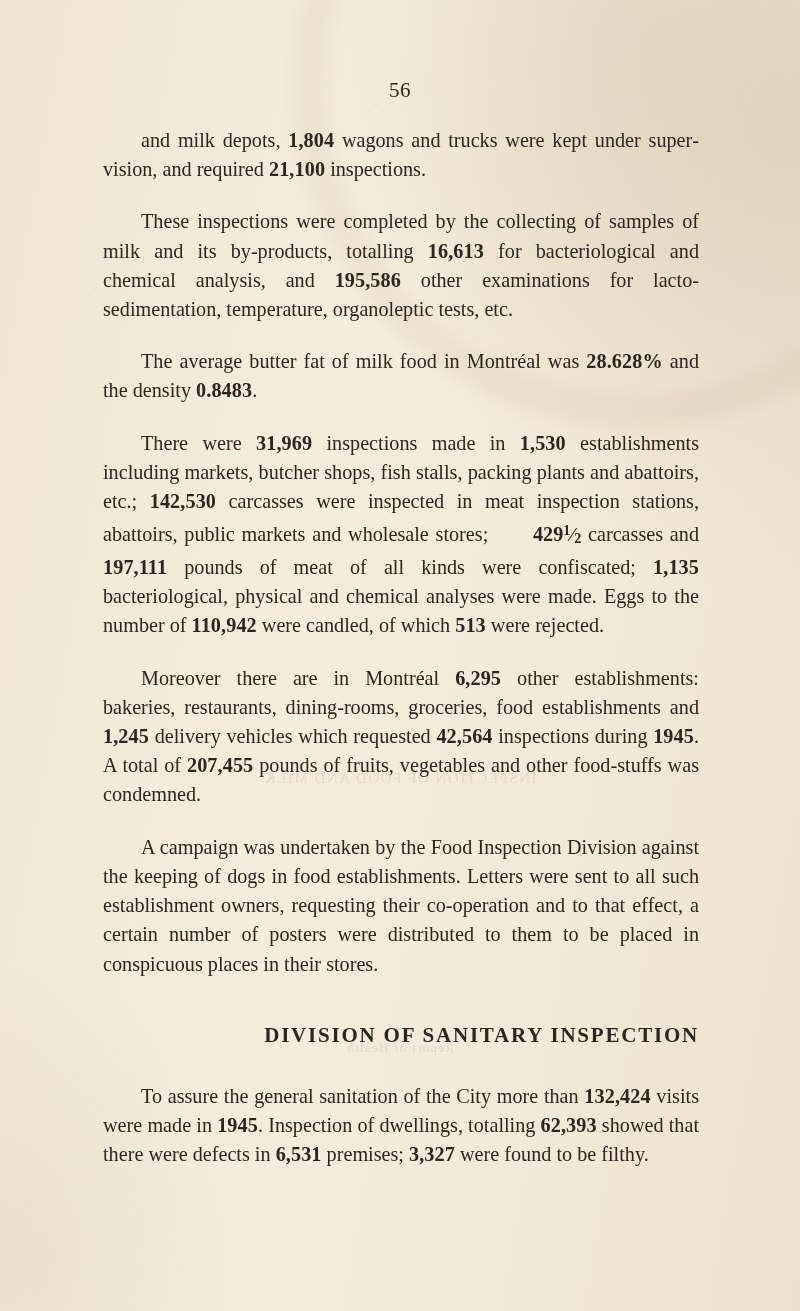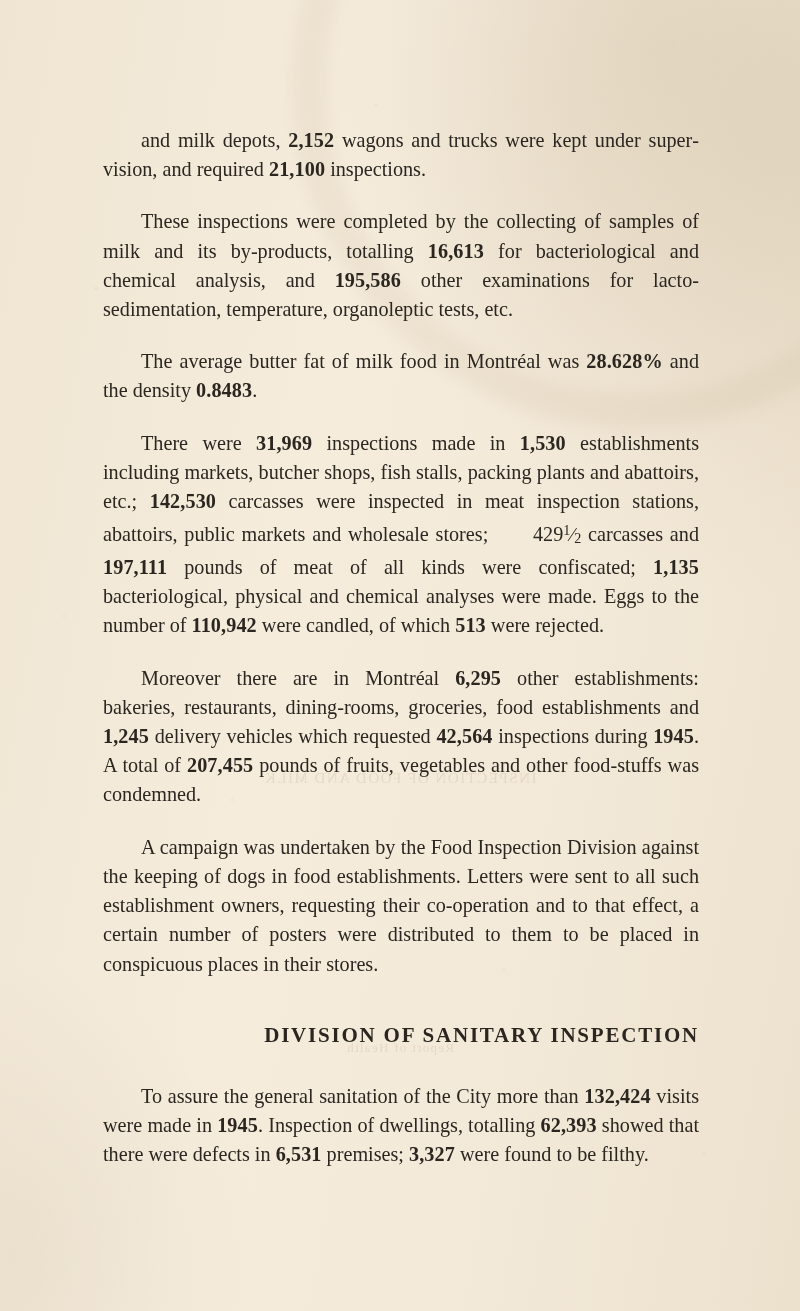--- a/index.html
+++ b/index.html
@@ -91,42 +91,43 @@
   .heading {
     margin: 44px 0 34px 0;
     text-align: right;
     font-size: 21px;
     font-weight: bold;
     letter-spacing: .085em;
   }
   .frac {
     display: inline-block;
     position: relative;
-    font-weight: normal;
+    font-weight: bold;
     white-space: nowrap;
   }
   .frac .n { font-size: .70em; vertical-align: .42em; }
   .frac .s { font-size: .92em; padding: 0 .02em; }
   .frac .d { font-size: .70em; vertical-align: -.12em; }
 </style>
 </head>
 <body>
 
 <div class="page">
 
   <div class="scan-curve"></div>
   <div class="grain"></div>
 
   <div class="bleed" style="top:770px;">INSPECTION OF FOOD AND MILK</div>
   <div class="bleed" style="top:1040px; font-size:13px;">Report of Health</div>
 
+  <div class="folio">56</div>
 
   <div class="body">
 
-    <p class="para"><span>and milk depots, </span><b class="fig">2,152</b><span> wagons and trucks were kept under super­vision, and required </span><b class="fig">21,100</b><span> inspections.</span></p>
+    <p class="para"><span>and milk depots, </span><b class="fig">1,804</b><span> wagons and trucks were kept under super­vision, and required </span><b class="fig">21,100</b><span> inspections.</span></p>
 
     <p class="para"><span>These inspections were completed by the collecting of samples of milk and its by-products, totalling </span><b class="fig">16,613</b><span> for bacteriological and chemical analysis, and </span><b class="fig">195,586</b><span> other examinations for lacto-sedimentation, temperature, organoleptic tests, etc.</span></p>
 
     <p class="para"><span>The average butter fat of milk food in Montréal was </span><b class="fig">28.628%</b><span> and the density </span><b class="fig">0.8483</b><span>.</span></p>
 
     <p class="para"><span>There were </span><b class="fig">31,969</b><span> inspections made in </span><b class="fig">1,530</b><span> establishments including markets, butcher shops, fish stalls, packing plants and abattoirs, etc.; </span><b class="fig">142,530</b><span> carcasses were inspected in meat inspection stations, abattoirs, public markets and wholesale stores; </span><span class="frac"><span class="w">429</span><span class="n">1</span><span class="s">⁄</span><span class="d">2</span></span><span> carcasses and </span><b class="fig">197,111</b><span> pounds of meat of all kinds were confiscated; </span><b class="fig">1,135</b><span> bacteriological, physical and chemical analyses were made. Eggs to the number of </span><b class="fig">110,942</b><span> were candled, of which </span><b class="fig">513</b><span> were rejected.</span></p>
 
     <p class="para"><span>Moreover there are in Montréal </span><b class="fig">6,295</b><span> other establishments: bakeries, restaurants, dining-rooms, groceries, food establishments and </span><b class="fig">1,245</b><span> delivery vehicles which requested </span><b class="fig">42,564</b><span> inspections during </span><b class="fig">1945</b><span>. A total of </span><b class="fig">207,455</b><span> pounds of fruits, vegetables and other food-stuffs was condemned.</span></p>
 
 

